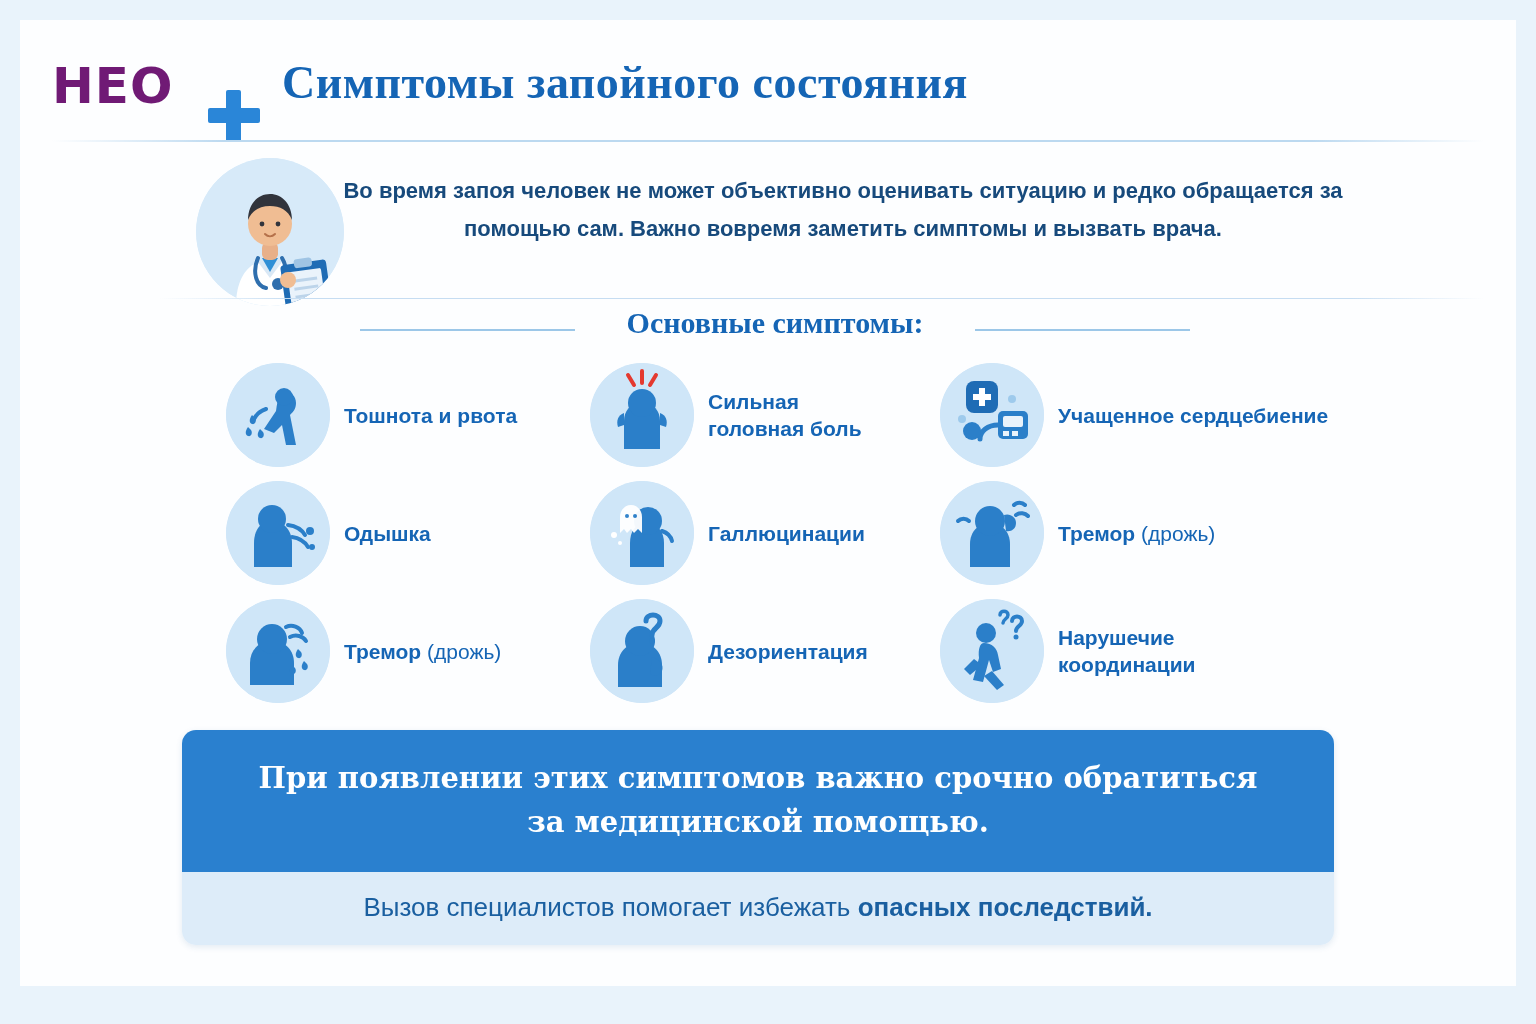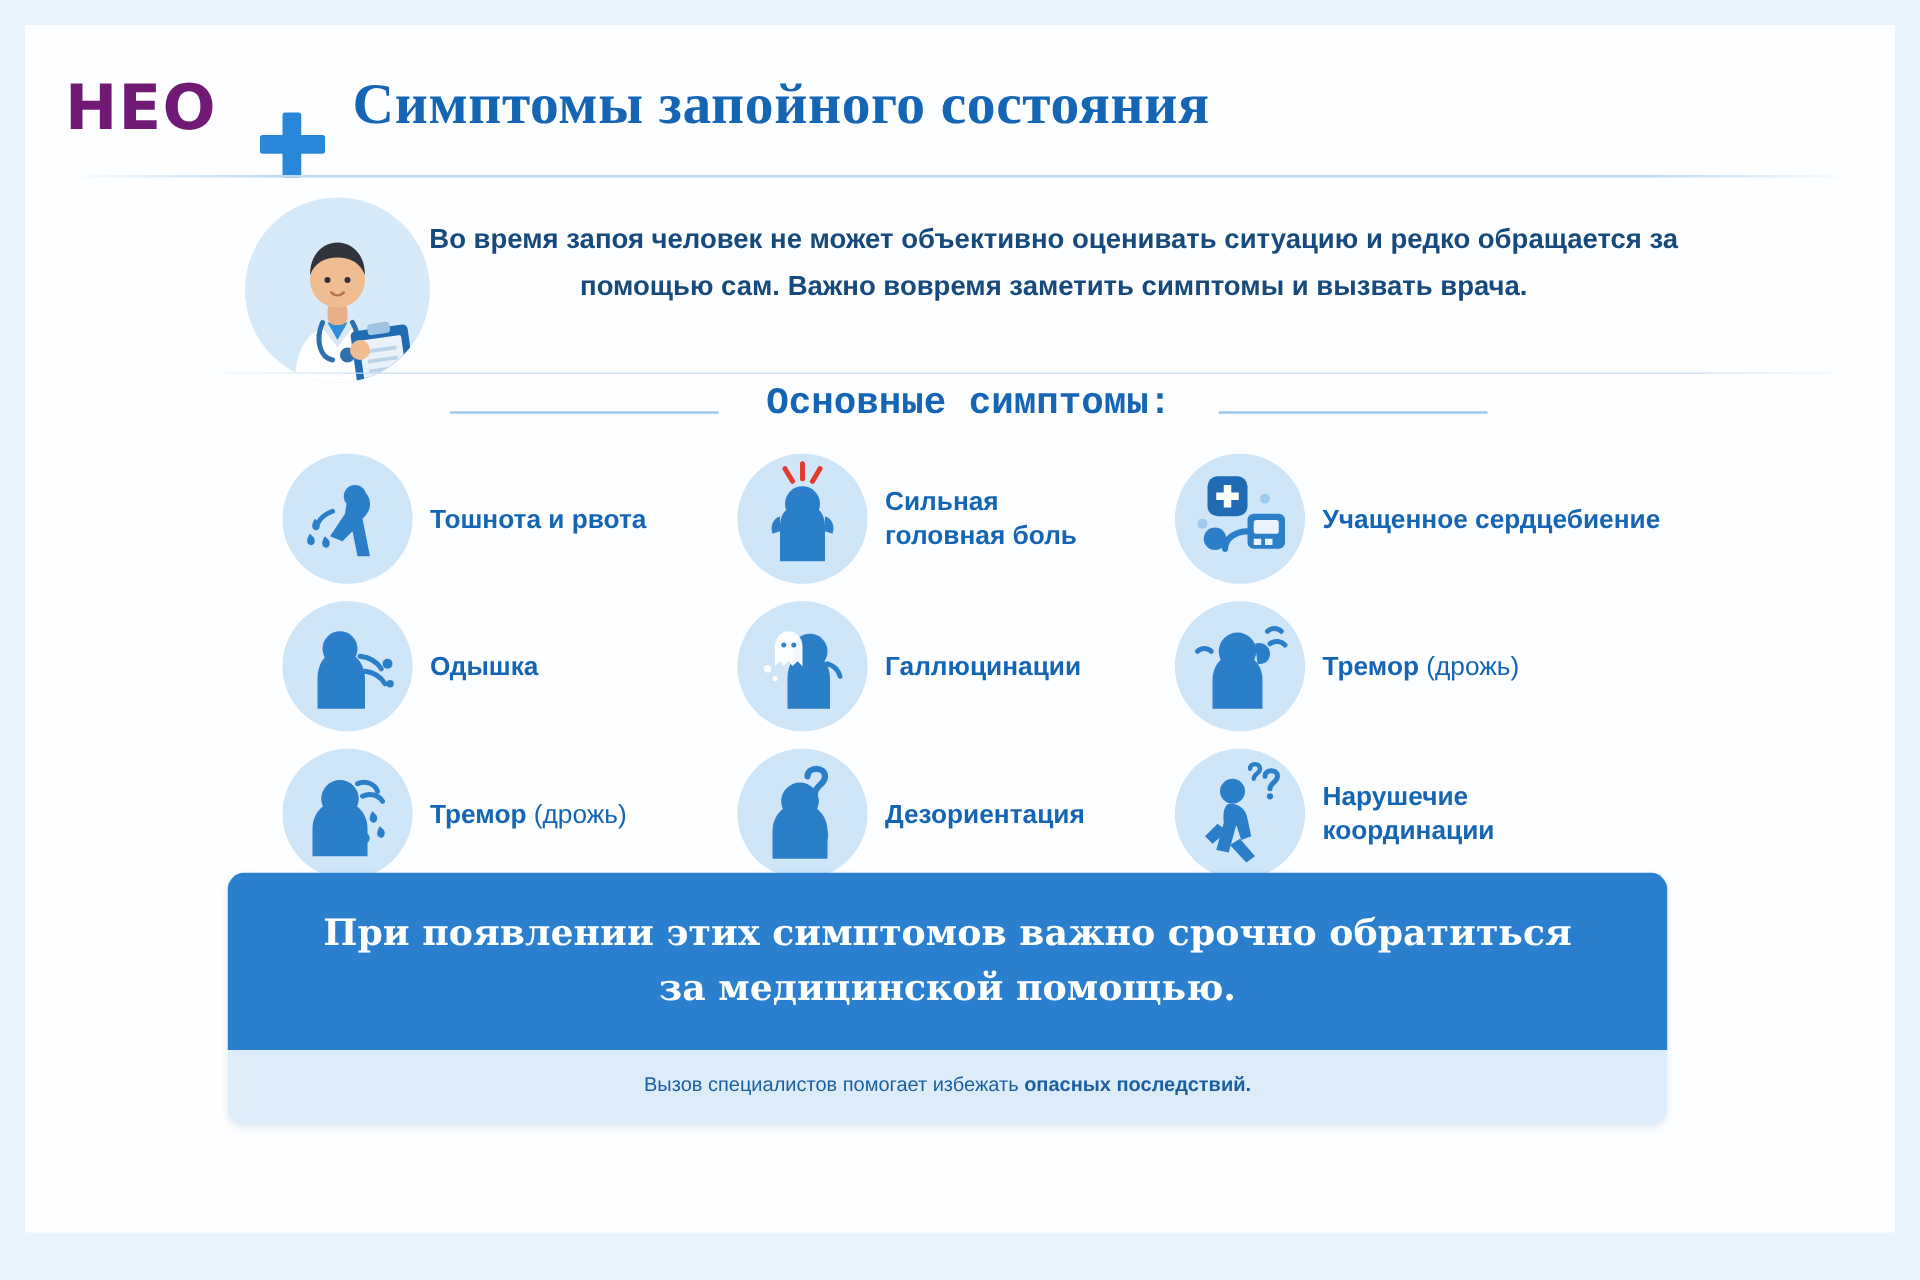--- a/index.html
+++ b/index.html
@@ -137,21 +137,21 @@
     top: 23px;
     height: 2px;
     background: #9cc7e8;
   }
   .section-head .line.left { left: 0; width: 215px; }
   .section-head .line.right { right: 0; width: 215px; }
   .section-head .label {
     position: absolute;
     left: 0; right: 0; top: 0;
     text-align: center;
-    font-family: Liberation Mono, monospace;
+    font-family: Liberation Serif, serif;
     font-weight: bold;
     font-size: 30px;
     color: #1565b5;
   }
 
   
   .grid {
     position: absolute;
     left: 170px;
     top: 340px;
@@ -187,42 +187,42 @@
   .c1 { left: 400px; }
   .c2 { left: 750px; }
   .r0 { top: 0px; }
   .r1 { top: 118px; }
   .r2 { top: 236px; }
 
   
   .callout {
     position: absolute;
     left: 162px;
-    top: 678px;
+    top: 710px;
     width: 1152px;
     border-radius: 14px;
     overflow: hidden;
     box-shadow: 0 2px 6px rgba(30,90,150,0.12);
   }
   .callout-main {
     background: #2a80cf;
     padding: 26px 40px 28px;
     text-align: center;
     color: #ffffff;
     font-family: "DejaVu Serif", serif;
     font-weight: bold;
     font-size: 29px;
     line-height: 44px;
   }
   .callout-sub {
     background: #ddecf9;
     padding: 20px 40px 22px;
     text-align: center;
     color: #1a5fa0;
-    font-size: 16px;
+    font-size: 26px;
   }
   .callout-sub b { color: #1a5fa0; }
 
   
   .bottom-strip {
     position: absolute;
     left: 0;
     bottom: 0;
     width: 1536px;
     height: 18px;

